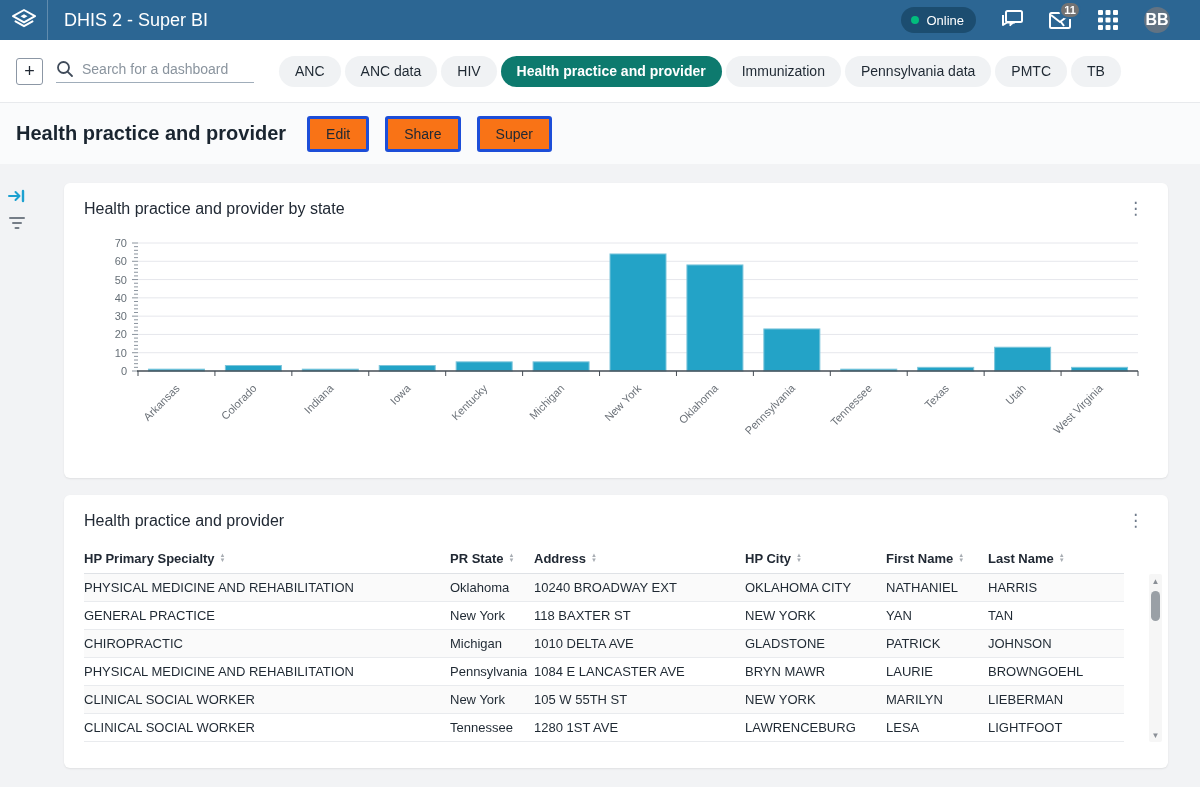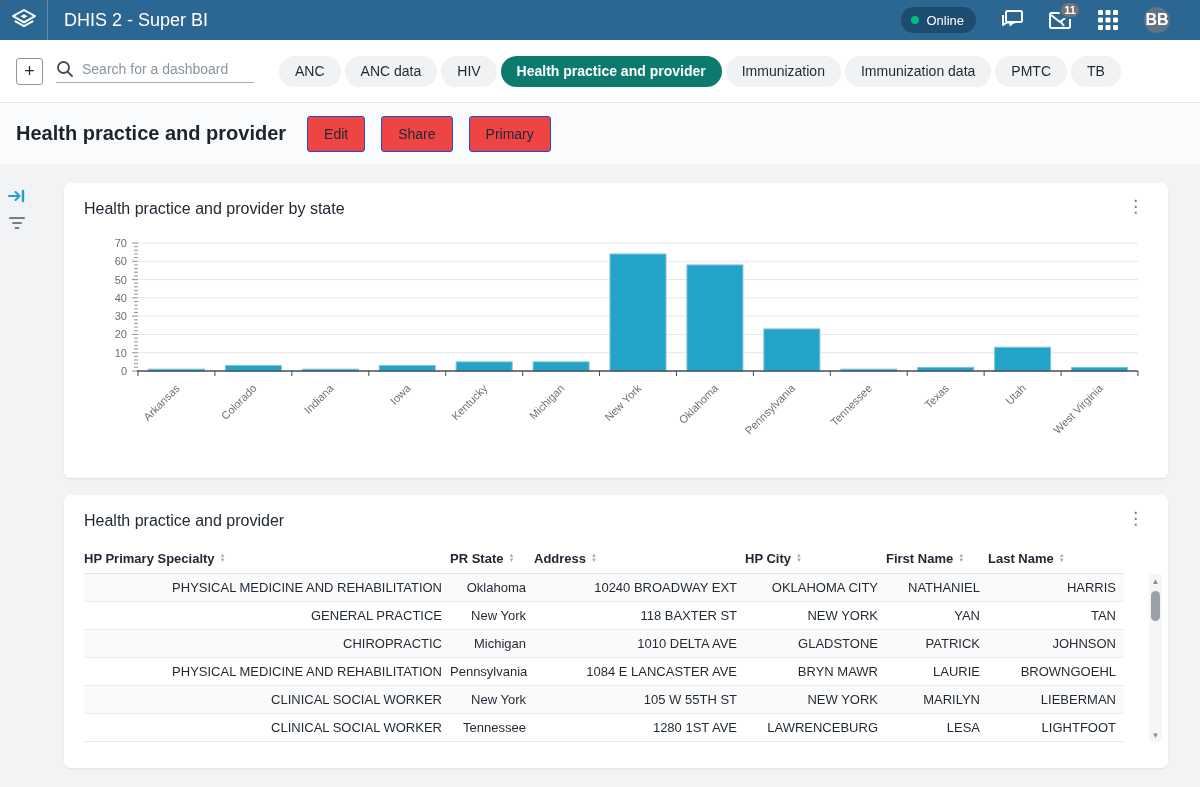--- a/index.html
+++ b/index.html
@@ -36,50 +36,50 @@
   .search-wrap input::placeholder { color:#8a949e; }
   .chips { display:flex; align-items:center; gap:4px; margin-left:25px; }
   .chip { background:#f0f2f4; border-radius:16px; height:31px; display:flex; align-items:center;
     padding:0 16px; font-size:14px; color:#1f2933; cursor:pointer; white-space:nowrap; }
   .chip.selected { background:#0d7a6e; color:#fff; font-weight:700; }
 
   
   .titlebar { height:61px; background:#fafbfc; display:flex; align-items:center; padding:0 16px; }
   .page-title { font-size:20px; font-weight:700; color:#1a2530; }
   .title-actions { display:flex; gap:16px; margin-left:21px; }
-  .action-btn { background:#ef4444; border:1px solid #1d4ed8; border-radius:3px; padding:0 16px; height:36px;
+  .action-btn { background:#f97316; border:3px solid #1d4ed8; border-radius:3px; padding:0 16px; height:36px;
     font-size:14px; color:#212934; font-family:inherit; cursor:pointer; }
 
   
   .content { position:relative; height:623px; background:#f2f3f5; }
   .side-icon { position:absolute; left:8px; cursor:pointer; }
   .side-icon.expand { top:24px; }
   .side-icon.filter { top:52px; }
 
   .card { position:absolute; left:64px; width:1104px; background:#fff; border-radius:6px;
     box-shadow:0 1px 2px rgba(0,0,0,0.08); }
   .card.chart-card { top:19px; height:295px; }
   .card.table-card { top:331px; height:273px; }
-  .card-head { padding:17px 20px 0 20px; display:flex; align-items:flex-start;gap:25px; }
+  .card-head { padding:17px 20px 0 20px; display:flex; align-items:center;gap:25px; }
   .card-title { font-size:16px; font-weight:500; color:#212934; }
   .kebab { margin-left:auto; color:#6e7a8a; font-size:17px; line-height:14px; letter-spacing:0;
     cursor:pointer; padding:0 4px; user-select:none; }
 
   
   .chart-svg { display:block; margin-top:18px; }
 
   
   .table-wrap { position:relative; margin:14px 20px 0 20px; }
   table { border-collapse:collapse; table-layout:fixed; width:1040px; font-size:13px; }
   th { text-align:left; font-weight:700; color:#212934; height:29px; border-bottom:1px solid #dfe2e6;
     padding:0 8px 0 0; cursor:pointer; }
   th .th-inner { display:flex; align-items:center; gap:5px; }
   .sort-glyph { display:flex; flex-direction:column; color:#a8adb3; font-size:6px; line-height:5px; }
   td { height:28px; border-bottom:1px solid #e9ebee; padding:0 8px 0 0; color:#1f2933;
-    white-space:nowrap; overflow:hidden;text-align:right; }
+    white-space:nowrap; overflow:hidden; }
   tbody tr:nth-child(odd) { background:#fafafa; }
   tbody tr:nth-child(even) { background:#ffffff; }
 
   .vscrollbar { position:absolute; top:30px; right:-14px; width:13px; height:168px; background:#f6f6f6;
     border-radius:2px; display:flex; flex-direction:column; align-items:center; cursor:pointer; }
   .sb-arrow { color:#8a8f96; font-size:8px; height:14px; display:flex; align-items:center; }
   .sb-arrow.down { margin-top:auto; }
   .sb-thumb { width:9px; height:30px; background:#9aa0a6; border-radius:5px; margin-top:3px; }
 </style>
 </head>
@@ -141,32 +141,32 @@
       <path d="M11.8 11.8 L16 16" stroke="#404b5a" stroke-width="1.8" stroke-linecap="round"></path>
     </svg>
     <input type="text" placeholder="Search for a dashboard" style="">
   </div>
   <div class="chips" id="chips">
       <div class="chip">ANC</div>
       <div class="chip">ANC data</div>
       <div class="chip">HIV</div>
       <div class="chip selected">Health practice and provider</div>
       <div class="chip">Immunization</div>
-      <div class="chip">Immunization data</div>
+      <div class="chip">Pennsylvania data</div>
       <div class="chip">PMTC</div>
       <div class="chip">TB</div>
     </div>
 </div>
 
 <div class="titlebar">
   <div class="page-title">Health practice and provider</div>
   <div class="title-actions">
     <button class="action-btn">Edit</button>
     <button class="action-btn">Share</button>
-    <button class="action-btn">Primary</button>
+    <button class="action-btn">Super</button>
   </div>
 </div>
 
 <div class="content">
 
   <div class="side-icon expand">
     <svg width="18" height="16" viewBox="0 0 18 16">
       <path d="M1 8 L11 8" stroke="#1da1d0" stroke-width="2" stroke-linecap="round"></path>
       <path d="M7.5 4 L11.5 8 L7.5 12" fill="none" stroke="#1da1d0" stroke-width="2" stroke-linejoin="round" stroke-linecap="round"></path>
       <path d="M15 3 L15 13" stroke="#1da1d0" stroke-width="2.4" stroke-linecap="round"></path>

